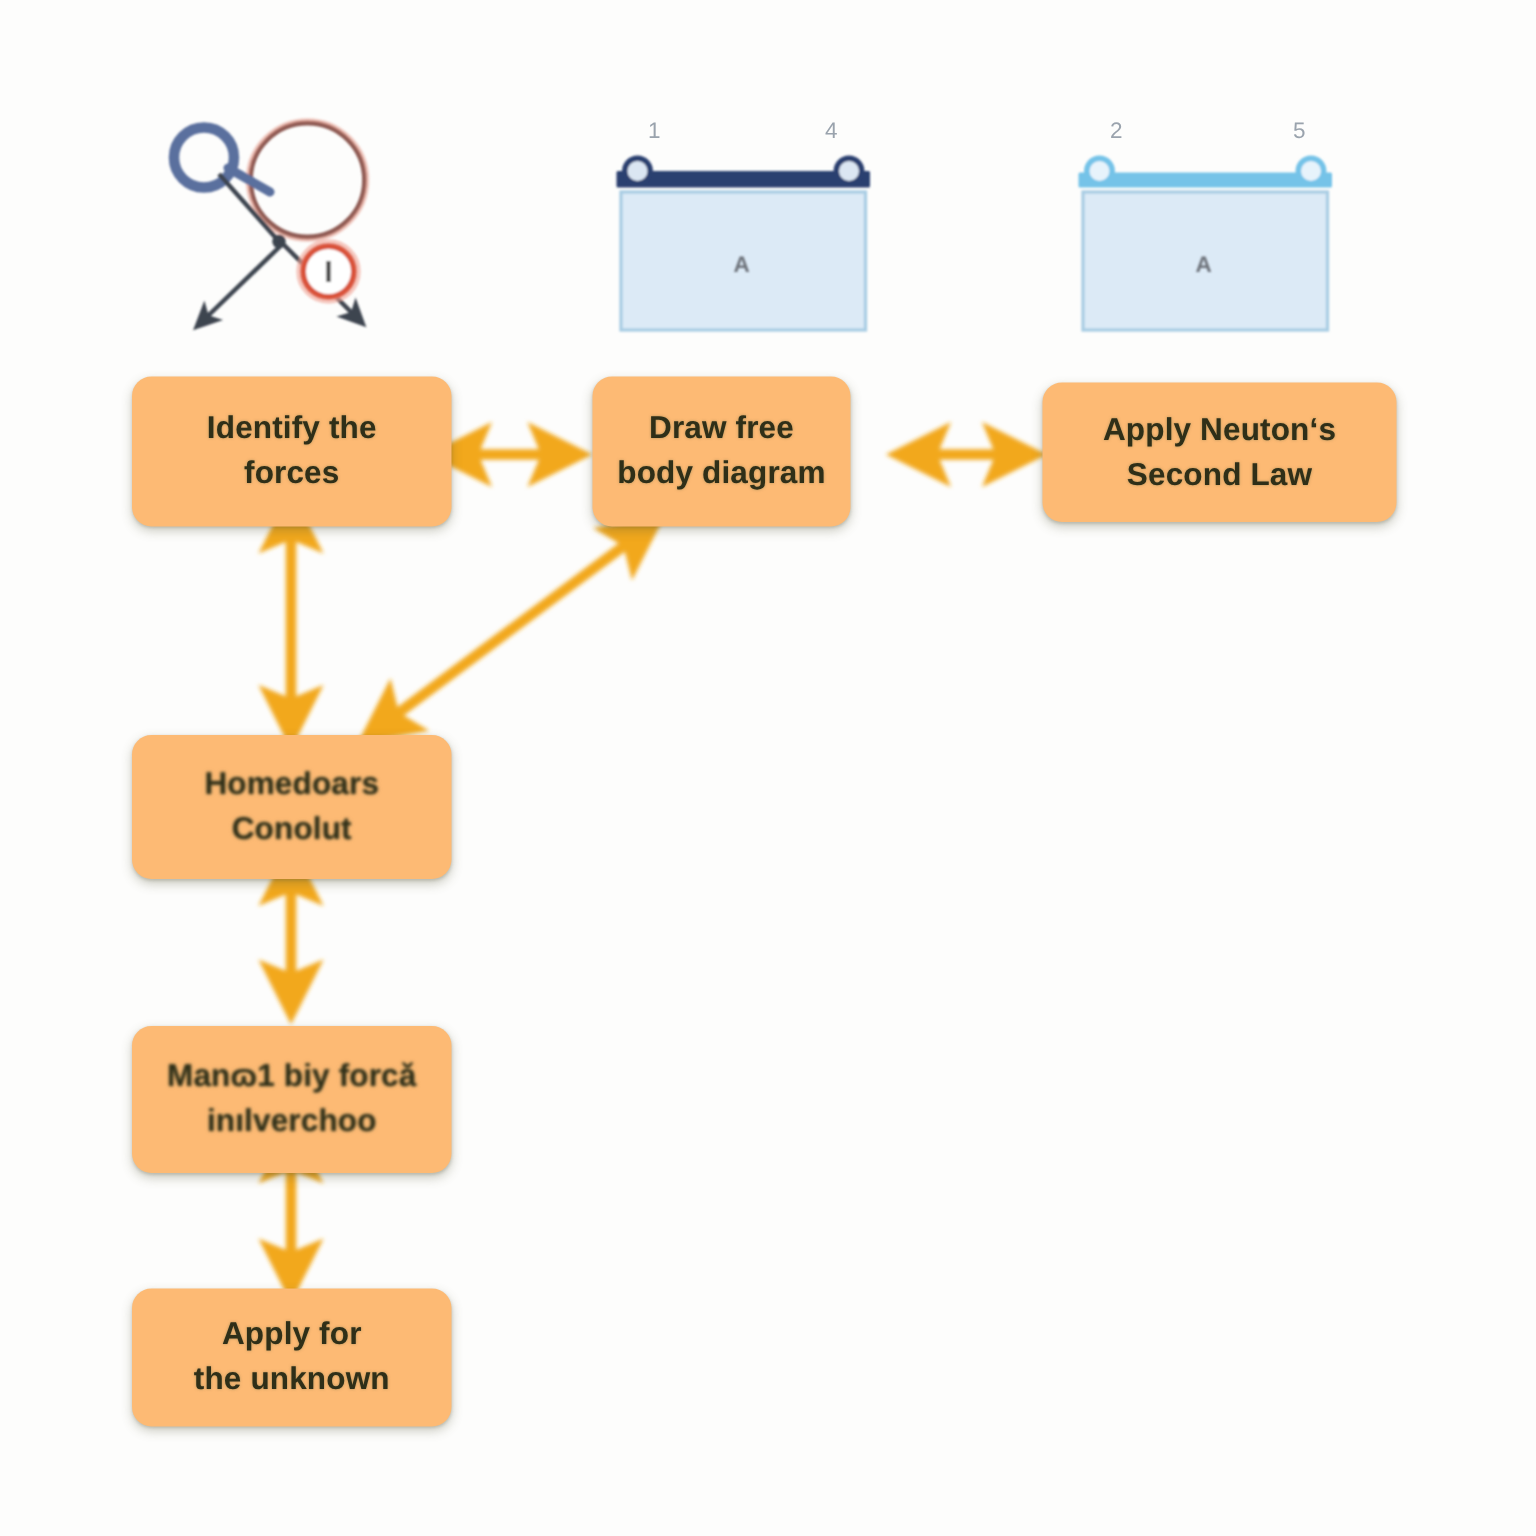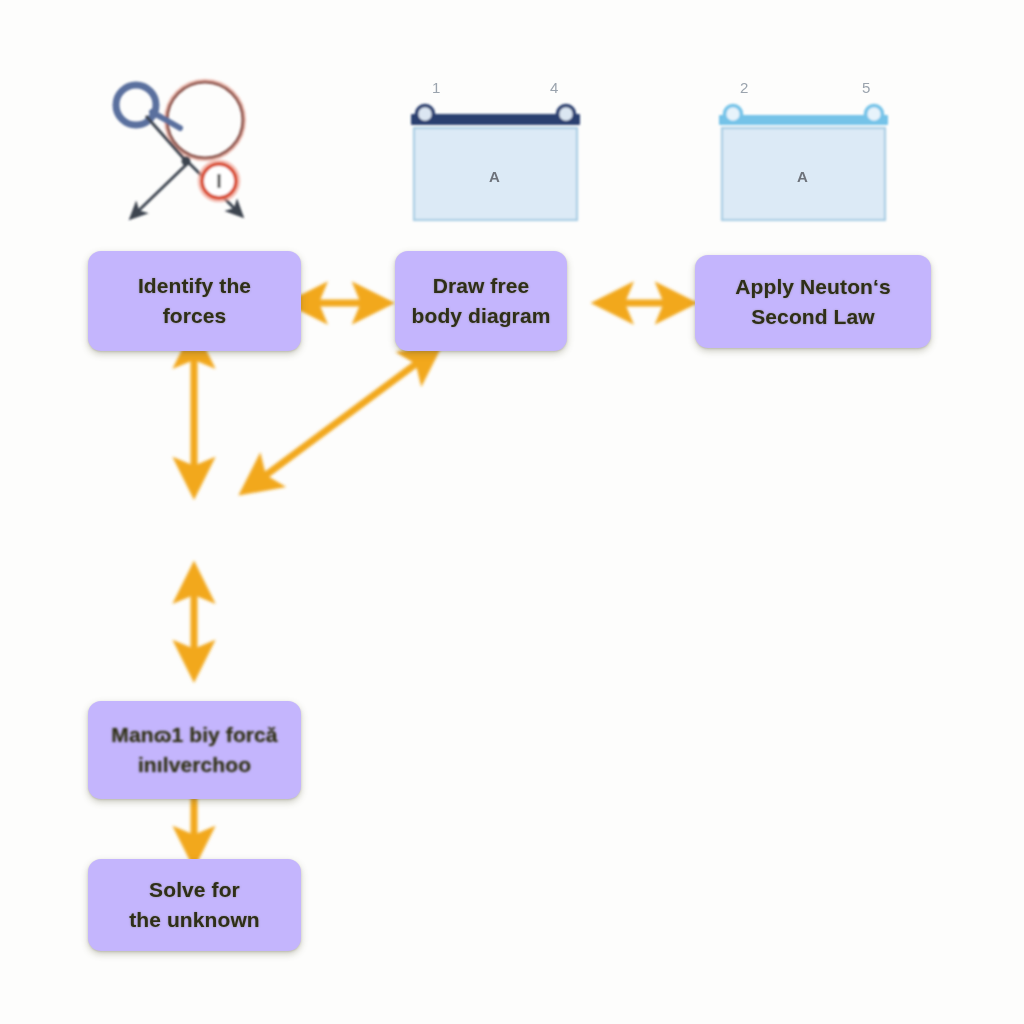--- a/index.html
+++ b/index.html
@@ -13,21 +13,21 @@
     height: 1024px;
     background: #fdfdfc;
     font-family: "Liberation Sans", sans-serif;
     overflow: hidden;
   }
 
   
   .flow-box {
     position: absolute;
     box-sizing: border-box;
-    background: #c4b5fd;
+    background: #fdba74;
     border-radius: 13px;
     box-shadow: 0 3px 7px rgba(90,90,60,0.30),
                 0 1px 2px rgba(90,90,60,0.20);
     display: flex;
     align-items: center;
     justify-content: center;
     text-align: center;
     color: #2f2f18;
     font-weight: bold;
     font-size: 21px;
@@ -158,24 +158,28 @@
   <div class="flow-box" style="left:395px; top:251px; width:172px; height:100px;">
     <span class="label">Draw free
 body diagram</span>
   </div>
 
   <div class="flow-box" style="left:695px; top:255px; width:236px; height:93px;">
     <span class="label">Apply Neuton‘s
 Second Law</span>
   </div>
 
+  <div class="flow-box blurry" style="left:88px; top:490px; width:213px; height:96px;">
+    <span class="label">Homеdoars
+Conolut</span>
+  </div>
 
-  <div class="flow-box blurry" style="left:88px; top:701px; width:213px; height:98px;">
+  <div class="flow-box blurry" style="left:88px; top:684px; width:213px; height:98px;">
     <span class="label">Manɷ1 biy forcǎ
 inılverchoo</span>
   </div>
 
   <div class="flow-box" style="left:88px; top:859px; width:213px; height:92px;">
-    <span class="label">Solve for
+    <span class="label">Apply for
 the unknown</span>
   </div>
 
 </div>
 
 </body></html>

